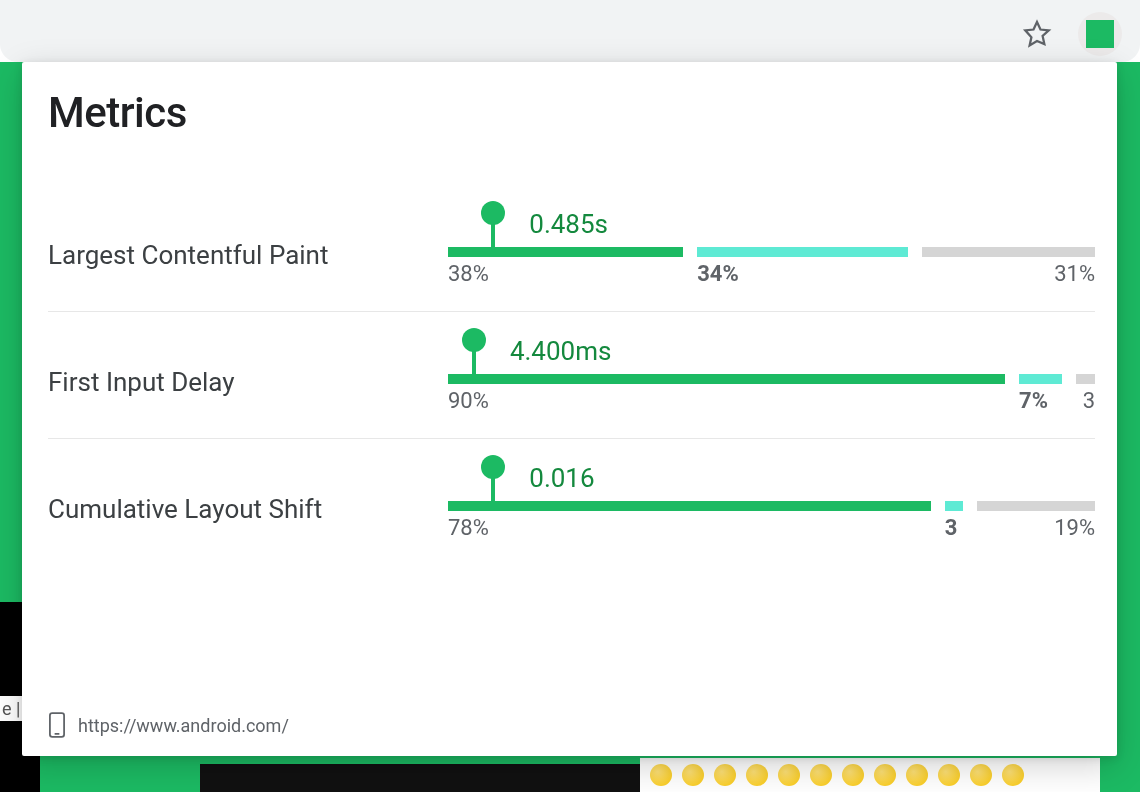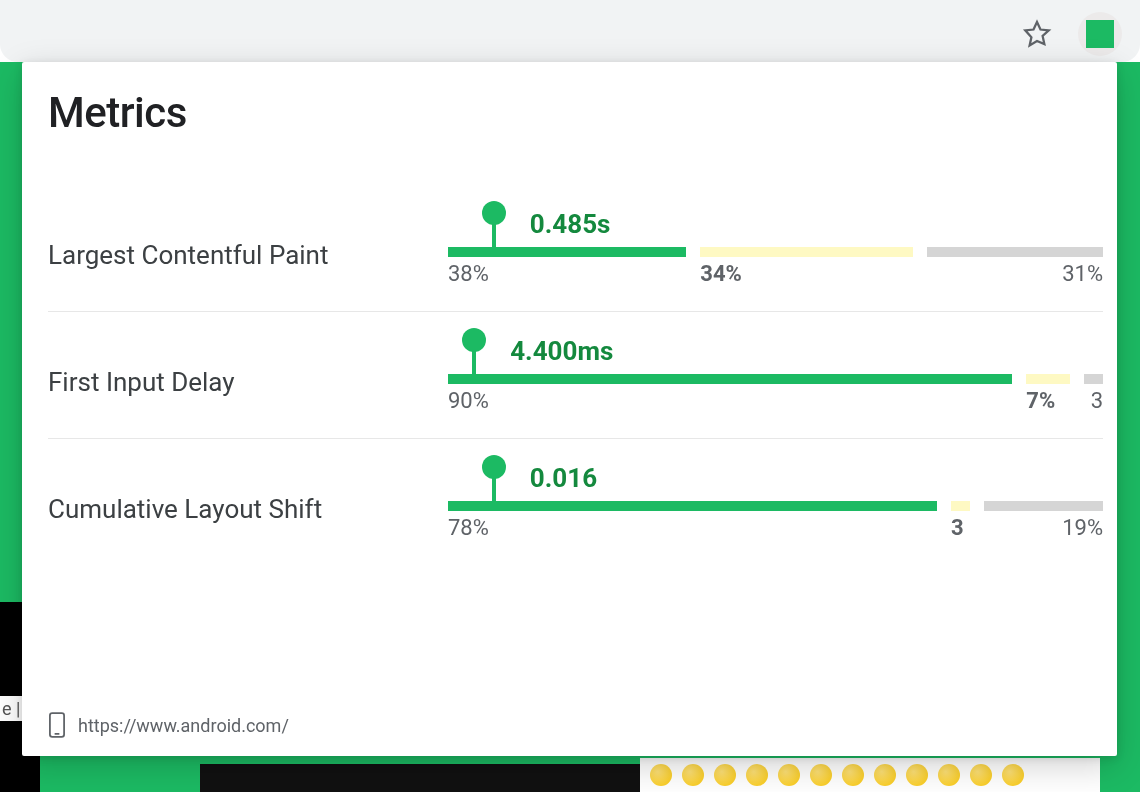--- a/index.html
+++ b/index.html
@@ -69,21 +69,21 @@
   
   .popup {
     position: absolute;
     top: 62px;
     left: 22px;
     width: 1095px;
     height: 694px;
     background: #fff;
     box-shadow: 0 10px 34px rgba(0,0,0,0.18), 0 2px 8px rgba(0,0,0,0.12);
     border-radius: 2px;
-    padding: 26px 14px 12px 26px;
+    padding: 26px 22px 12px 26px;
   }
 
   .popup-header {
     display: flex;
     justify-content: space-between;
     align-items: baseline;
     margin-bottom: 48px;
   }
   .popup-title {
     font-size: 42px;
@@ -117,21 +117,21 @@
   .dist-bar {
     position: absolute;
     left: 0; right: 0;
     top: 28px;
     height: 10px;
     display: flex;
     gap: 14px;
   }
   .seg { height: 100%; position: relative; }
   .seg.good   { background: #1cba63; }
-  .seg.ni     { background: #fef9c3; font-weight: bold; }
+  .seg.ni     { background: #5eead4; font-weight: bold; }
   .seg.poor   { background: #d5d5d5; }
   .seg .lbl {
     position: absolute;
     top: 14px;
     font-size: 22px;
     color: #5f6368;
     white-space: nowrap;
   }
   .seg .lbl.left  { left: 0; }
   .seg .lbl.right { right: 0; }
@@ -150,21 +150,21 @@
     top: -14px; left: 50%;
     width: 24px; height: 24px;
     background: #1cba63;
     border-radius: 50%;
     transform: translateX(-50%);
   }
   .marker-value {
     position: absolute;
     top: -10px;
     font-size: 26px;
-    font-weight: 700;
+    font-weight: 400;
     color: #14893e;
     white-space: nowrap;
   }
 
   .popup-footer {
     position: absolute;
     left: 26px; right: 26px; bottom: 8px;
     color: #5f6368;
   }
   .footer-url {

